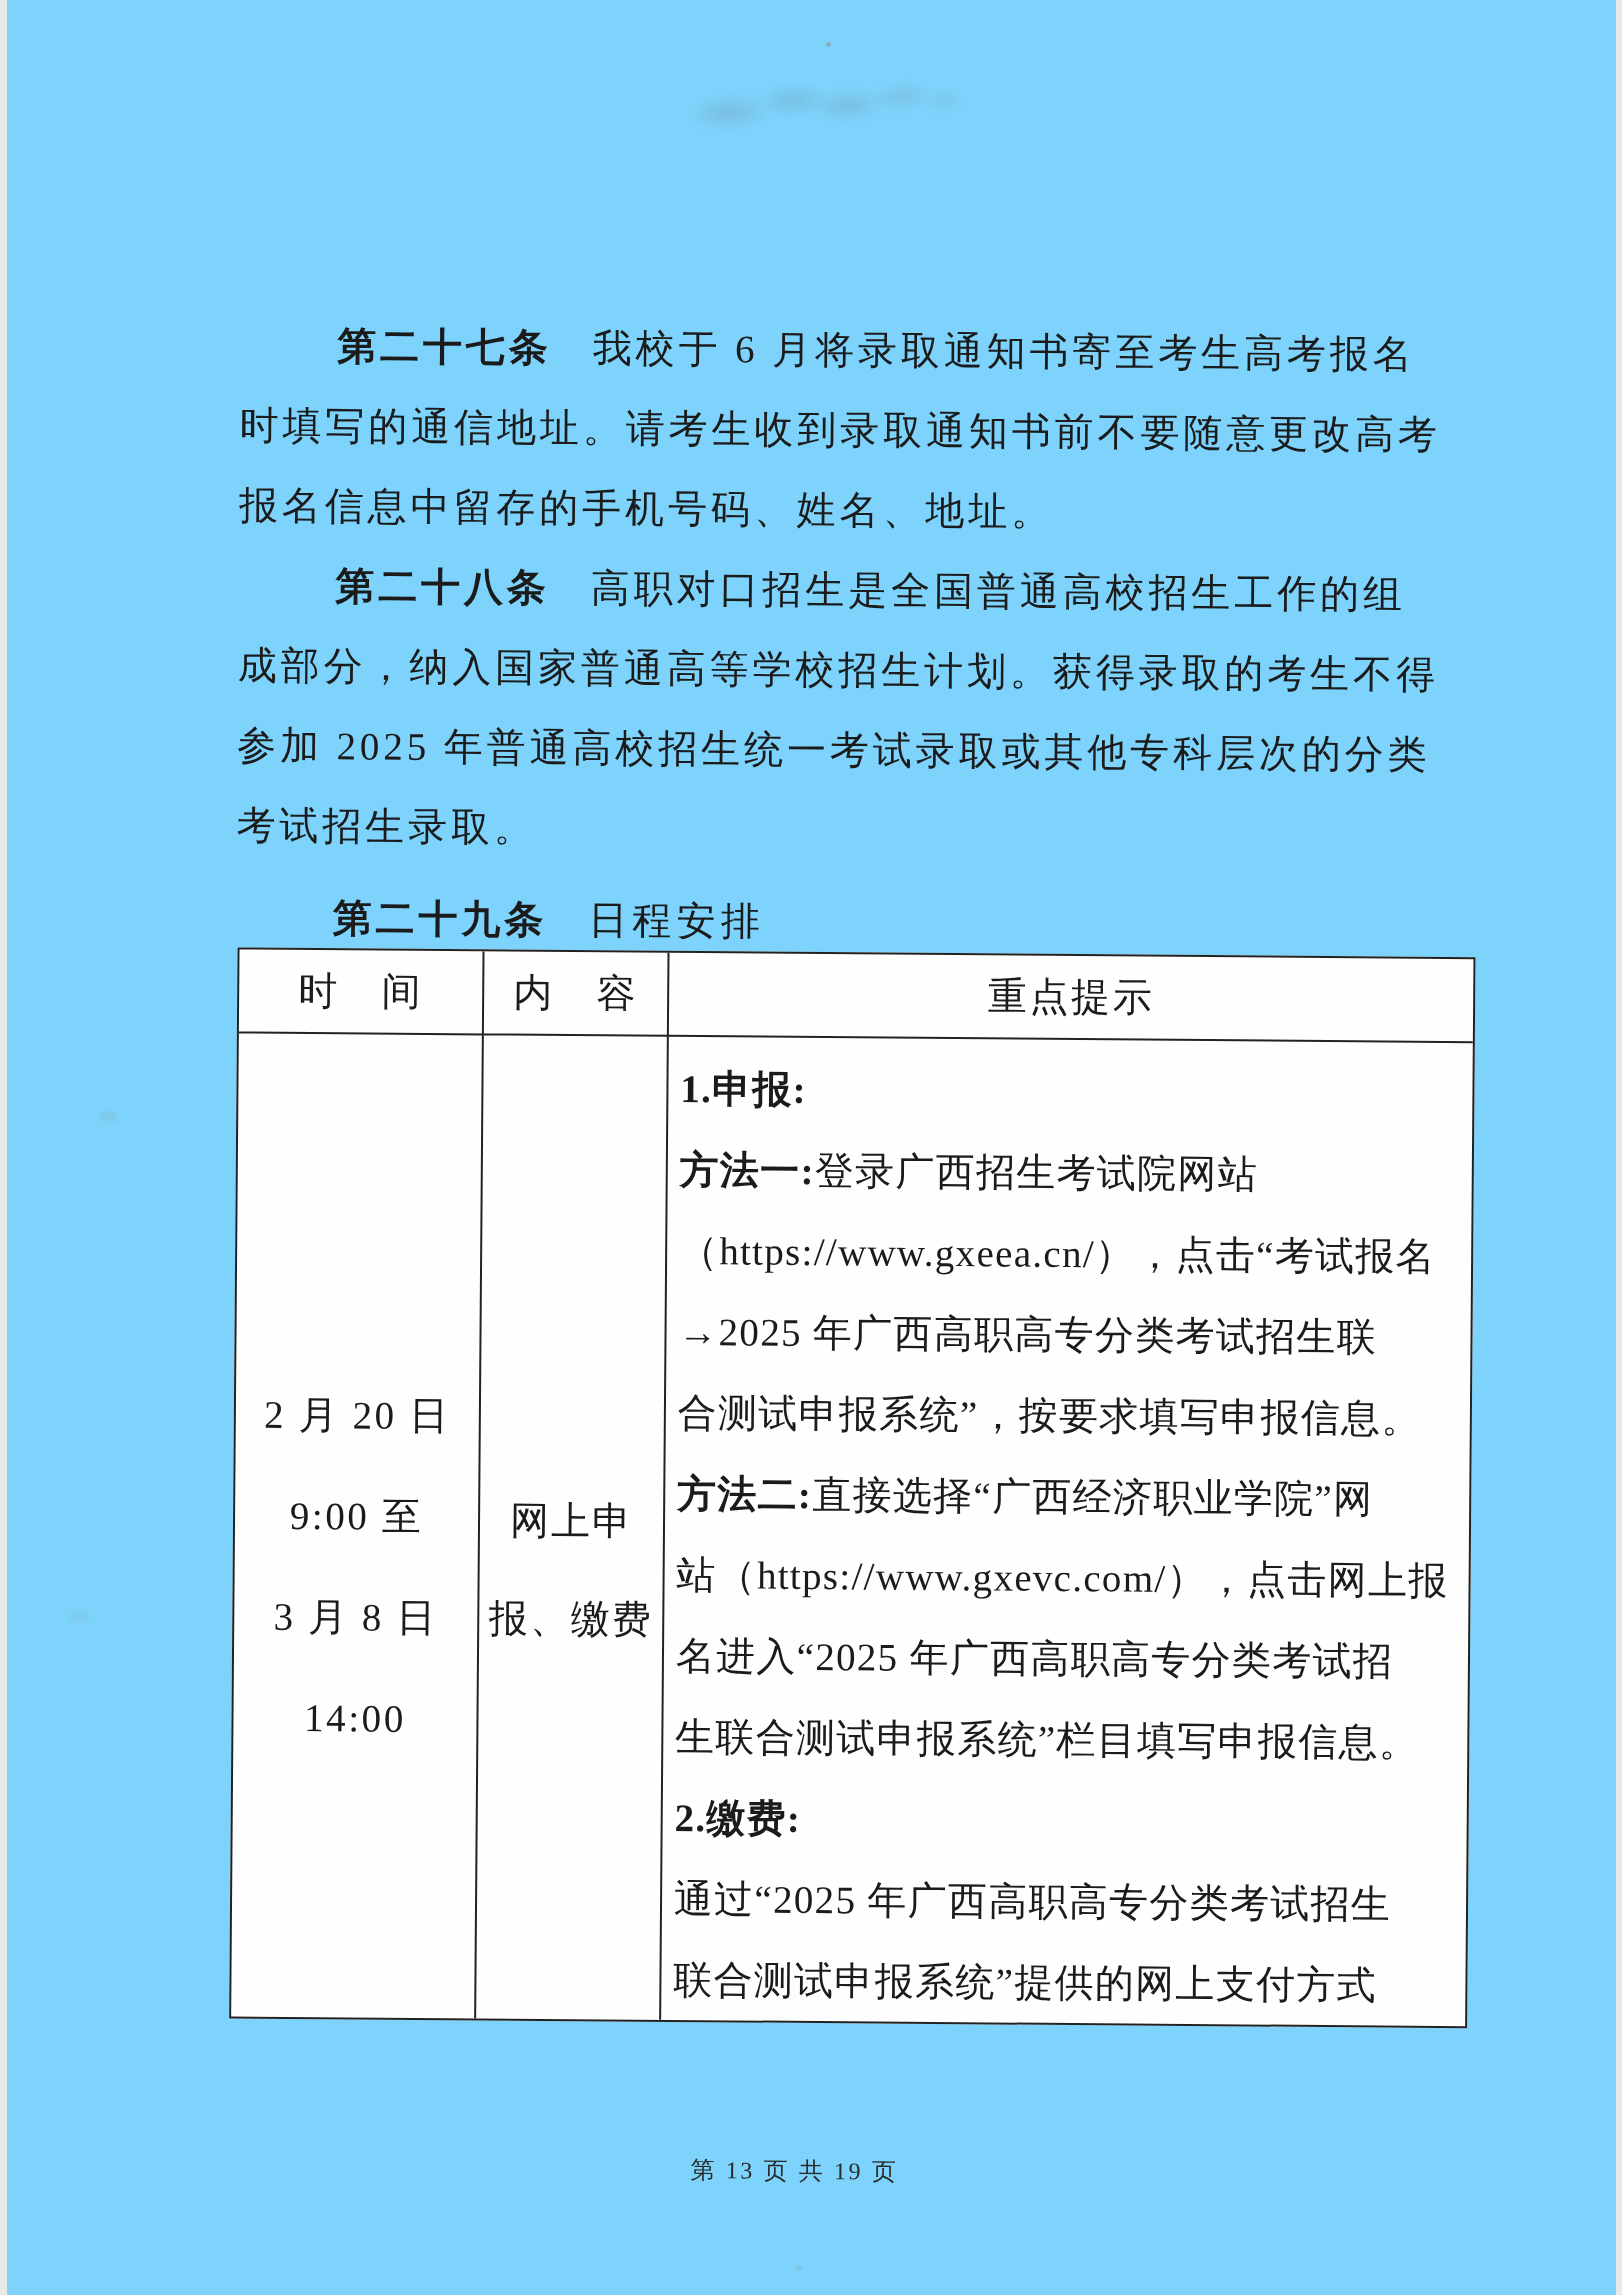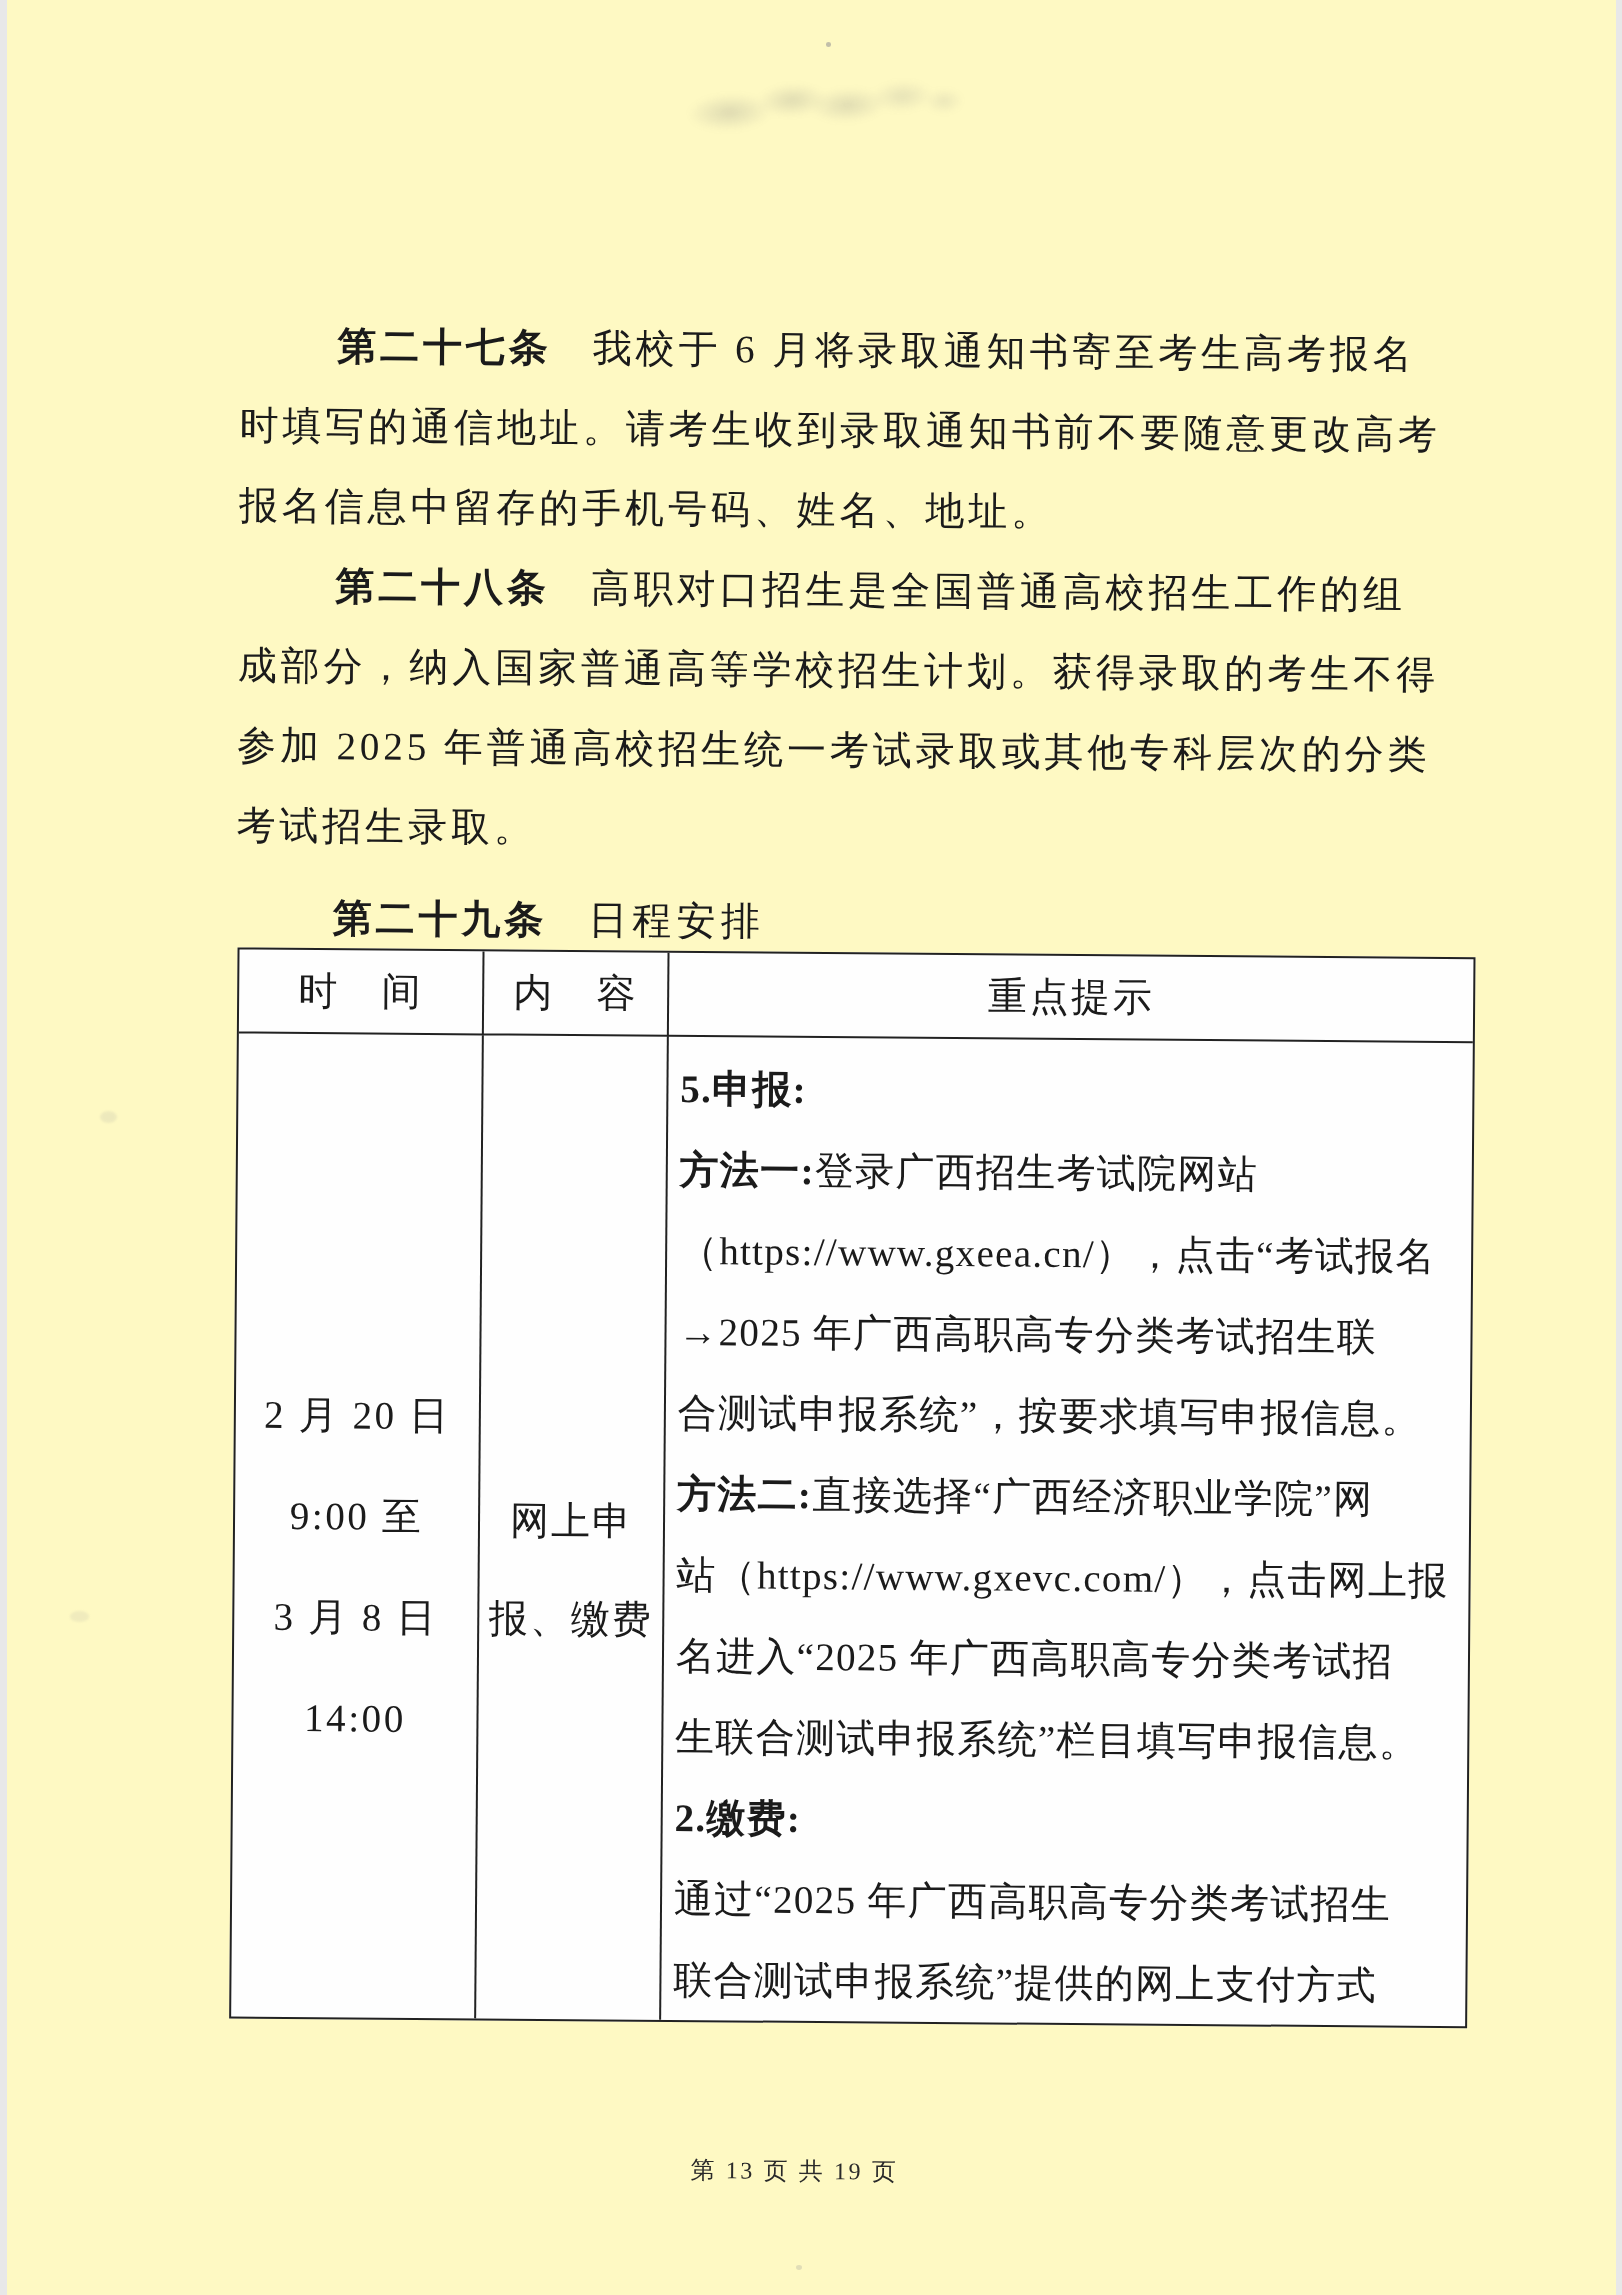--- a/index.html
+++ b/index.html
@@ -1,18 +1,18 @@
 <!DOCTYPE html>
 <html style="font-size:10.5px"><head>
 <meta charset="utf-8">
 <style>
   html,body{margin:0;padding:0;background:#e8e8e8;}
   .page{
     position:relative;width:1609px;height:2295px;margin:0 auto;
-    background:#fef9c3;overflow:hidden;color:#1b1b1b;
+    background:#7dd3fc;overflow:hidden;color:#1b1b1b;
     font-family:"Liberation Serif","DejaVu Serif",serif;
   }
   .scan-rotate{position:absolute;inset:0;transform:rotate(0.45deg);transform-origin:811px 0px;}
   
   .smudge{
     position:absolute;left:681px;top:72px;width:275px;height:59px;
     background:
       radial-gradient(ellipse 22% 45% at 15% 60%,rgba(110,110,118,.45),transparent 70%),
       radial-gradient(ellipse 18% 40% at 38% 45%,rgba(100,100,110,.40),transparent 70%),
       radial-gradient(ellipse 20% 42% at 58% 58%,rgba(110,110,118,.42),transparent 70%),
@@ -98,21 +98,21 @@
         <div class="tl">3 月 8 日</div>
         <div class="tl">14:00</div>
       </div>
 
       <div class="cell content-cell bR">
         <div class="cl">网上申</div>
         <div class="cl">报、缴费</div>
       </div>
 
       <div class="cell tips-cell">
-        <div class="tips-line"><span class="b">5.申报:</span><span></span></div>
+        <div class="tips-line"><span class="b">1.申报:</span><span></span></div>
         <div class="tips-line"><span class="b">方法一:</span><span>登录广西招生考试院网站</span></div>
         <div class="tips-line"><span class="b"></span><span>（https://www.gxeea.cn/），点击“考试报名</span></div>
         <div class="tips-line"><span class="b"></span><span>→2025 年广西高职高专分类考试招生联</span></div>
         <div class="tips-line"><span class="b"></span><span>合测试申报系统”，按要求填写申报信息。</span></div>
         <div class="tips-line"><span class="b">方法二:</span><span>直接选择“广西经济职业学院”网</span></div>
         <div class="tips-line"><span class="b"></span><span>站（https://www.gxevc.com/），点击网上报</span></div>
         <div class="tips-line"><span class="b"></span><span>名进入“2025 年广西高职高专分类考试招</span></div>
         <div class="tips-line"><span class="b"></span><span>生联合测试申报系统”栏目填写申报信息。</span></div>
         <div class="tips-line"><span class="b">2.缴费:</span><span></span></div>
         <div class="tips-line"><span class="b"></span><span>通过“2025 年广西高职高专分类考试招生</span></div>

